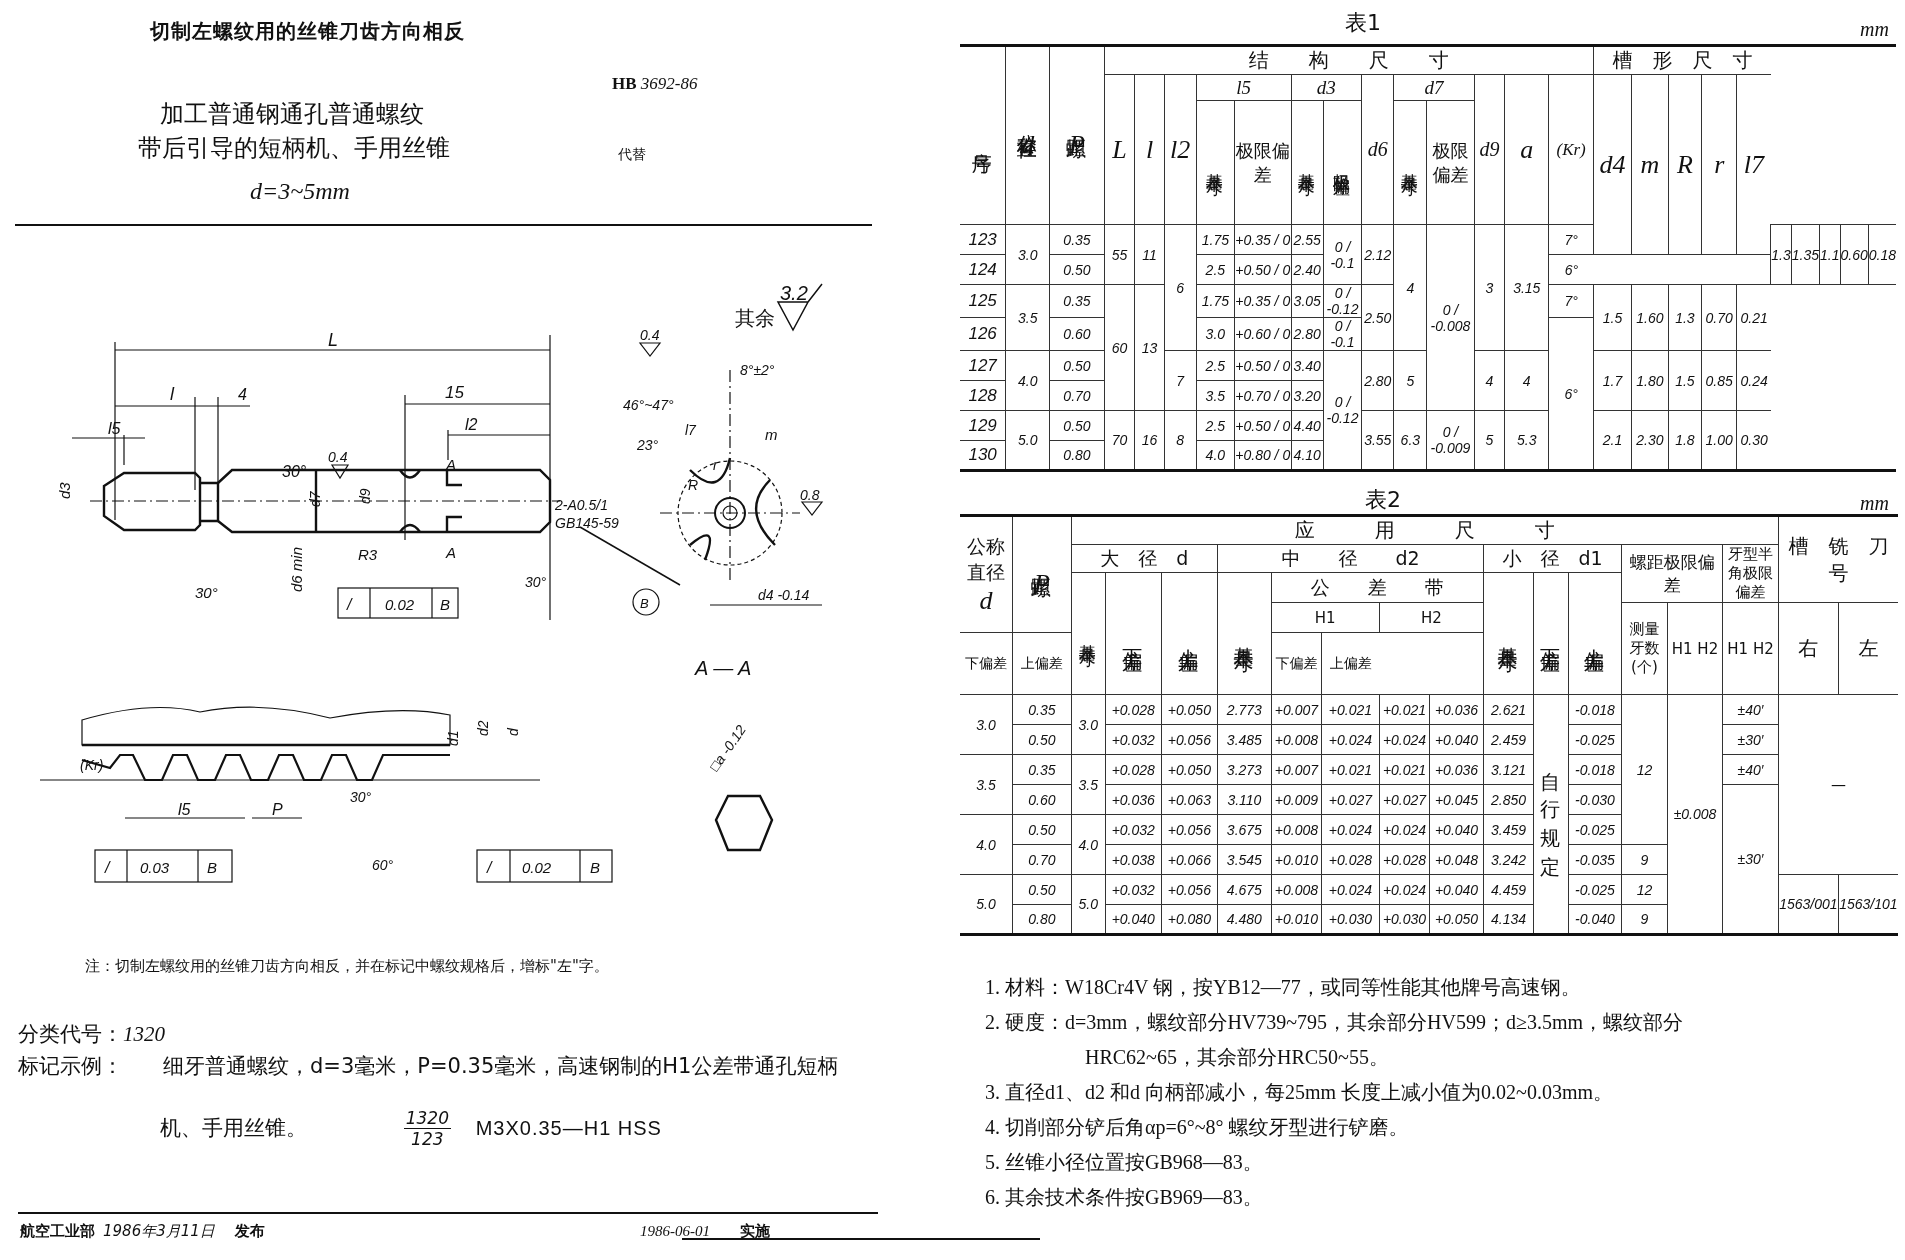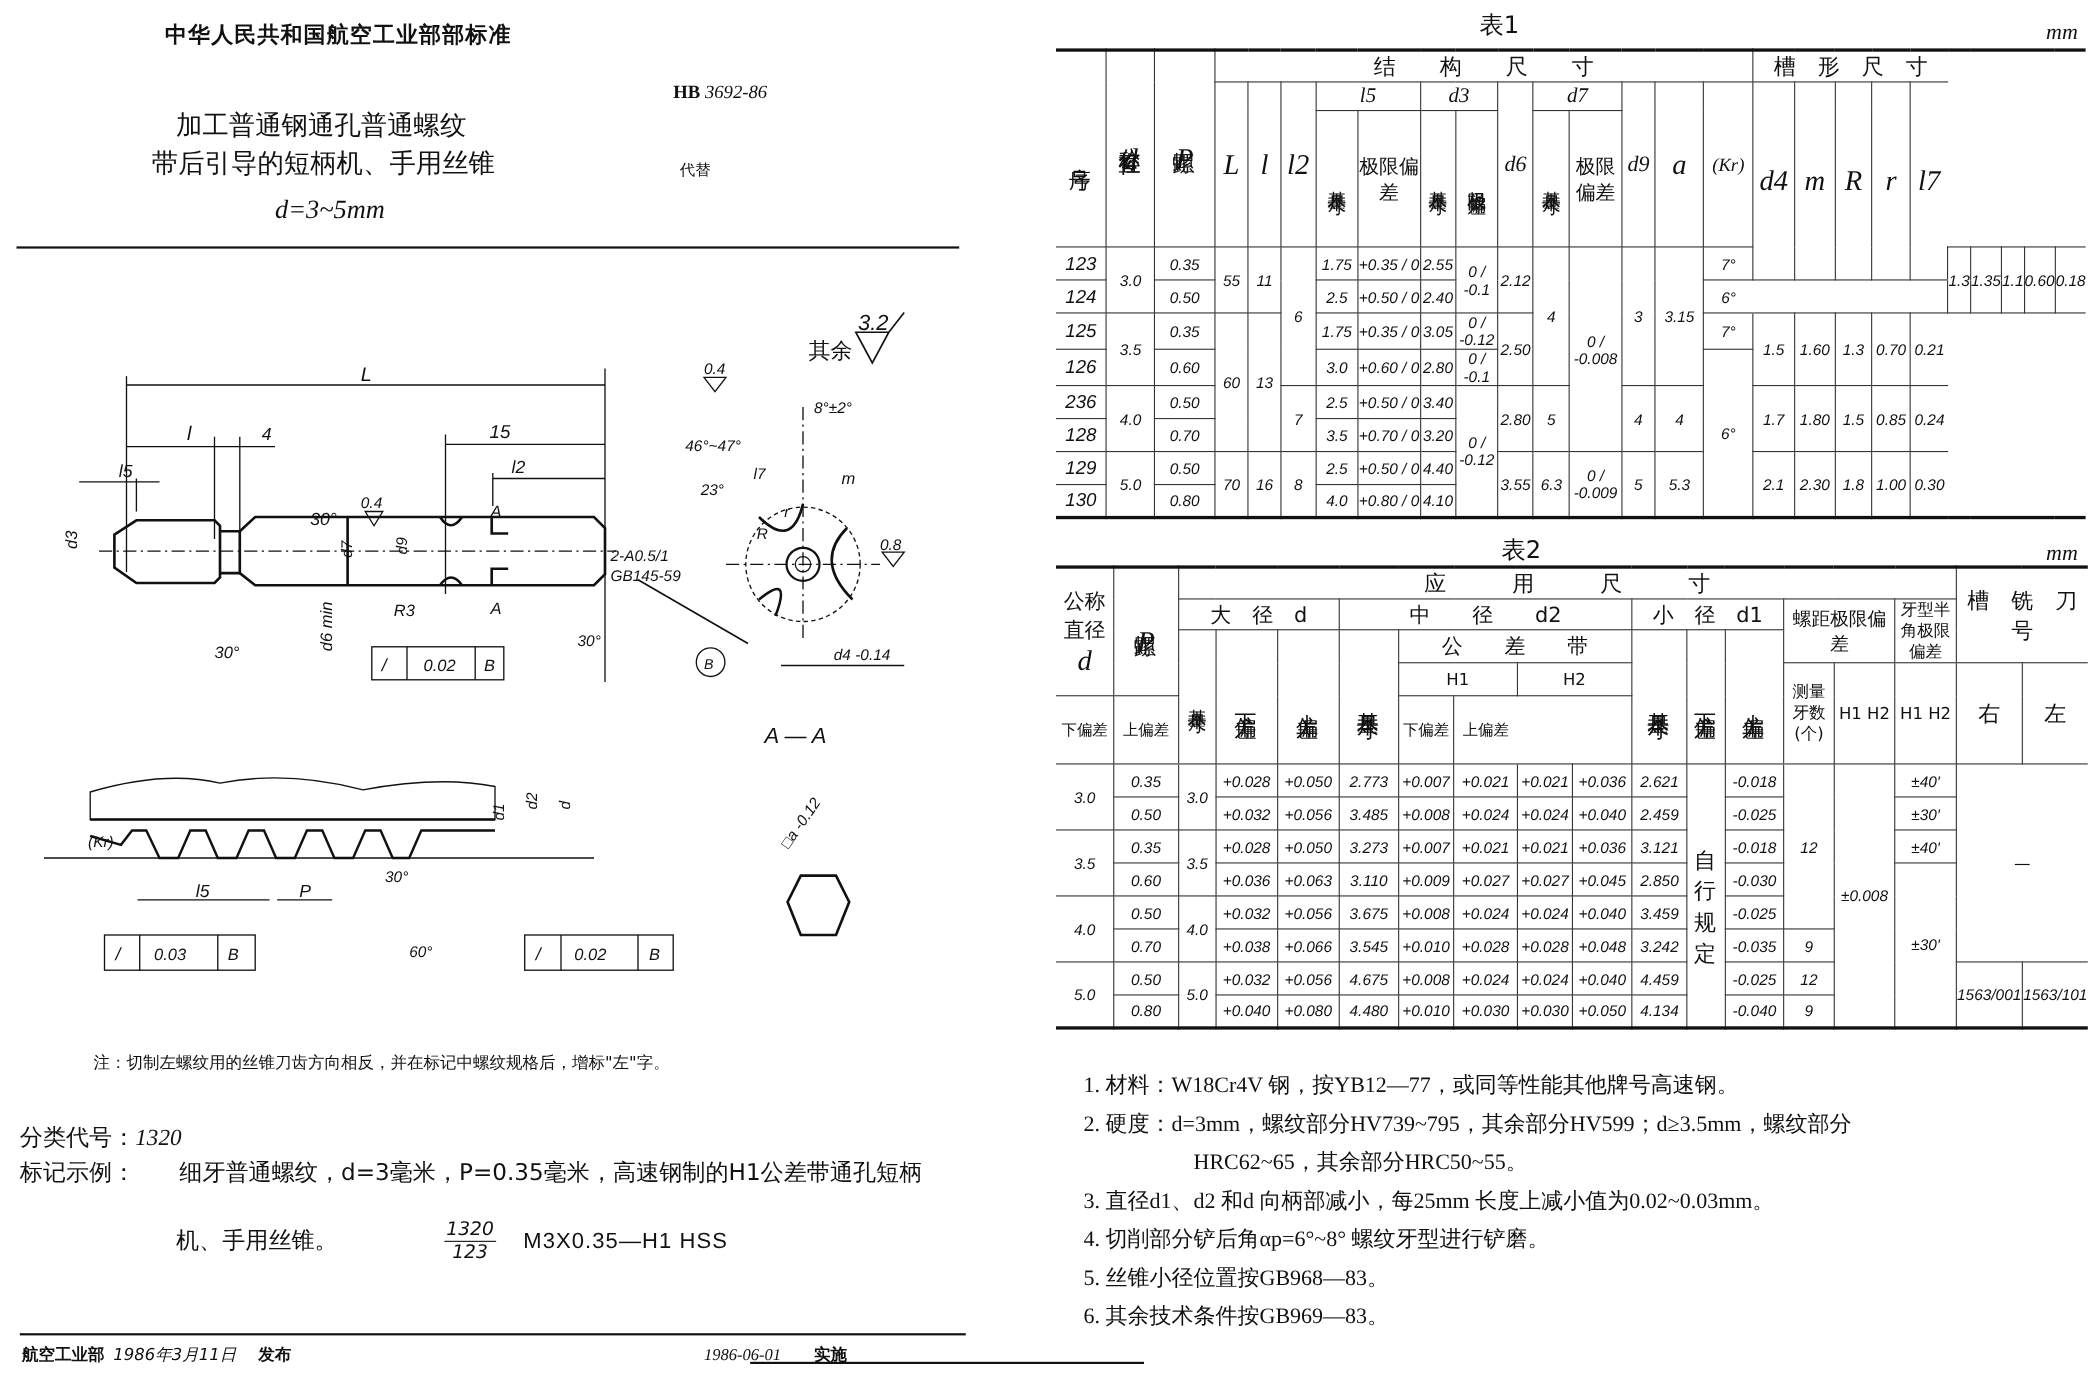--- a/index.html
+++ b/index.html
@@ -36,21 +36,21 @@
   .vt{writing-mode:vertical-rl;text-orientation:upright;letter-spacing:2px;font-size:20px;}
   .tbl-title{font-size:22px;text-align:center;}
   .unit{font-size:20px;font-style:italic;font-family:"Liberation Serif",serif;text-align:right;}
   .notes-r{left:985px;top:970px;font-size:20px;line-height:35px;font-family:Liberation Serif, serif;}
   .notes-r .ind{padding-left:100px;}
   svg text{font-family:"Liberation Sans",sans-serif;font-style:italic;}
 </style>
 </head>
 <body>
 
-<div class="abs hdr-title">中华人民共和国航空工业部部标准</div>
+<div class="abs hdr-title">切制左螺纹用的丝锥刀齿方向相反</div>
 <div class="abs hb"><b>HB</b> <span>3692-86</span></div>
 <div class="abs title-l1">加工普通钢通孔普通螺纹</div>
 <div class="abs title-l2">带后引导的短柄机、手用丝锥</div>
 <div class="abs title-l3">d=3~5mm</div>
 <div class="abs daiti">代替</div>
 <div class="hrule" style="left:15px;top:224px;width:857px;"></div>
 
 <svg class="abs" style="left:0;top:260px;" width="960" height="680" viewBox="0 260 960 680">
   <g stroke="#111" fill="none" stroke-width="1.2">
 
@@ -292,21 +292,21 @@
   <tr style="height:30px">
     <td class="num" style="font-size:17px">126</td>
     <td class="num">0.60</td>
     <td class="num">3.0</td>
     <td class="num">+0.60 / 0</td>
     <td class="num">2.80</td>
     <td class="num">0 / -0.1</td>
     <td rowspan="5" class="num">6°</td>
   </tr>
   <tr style="height:30px">
-    <td class="num" style="font-size:17px">236</td>
+    <td class="num" style="font-size:17px">127</td>
     <td rowspan="2" class="num">4.0</td>
     <td class="num">0.50</td>
     <td rowspan="2" class="num">7</td>
     <td class="num">2.5</td>
     <td class="num">+0.50 / 0</td>
     <td class="num">3.40</td>
     <td rowspan="4" class="num">0 / -0.12</td>
     <td rowspan="2" class="num">2.80</td>
     <td rowspan="2" class="num">5</td>
     <td rowspan="2" class="num">4</td>

